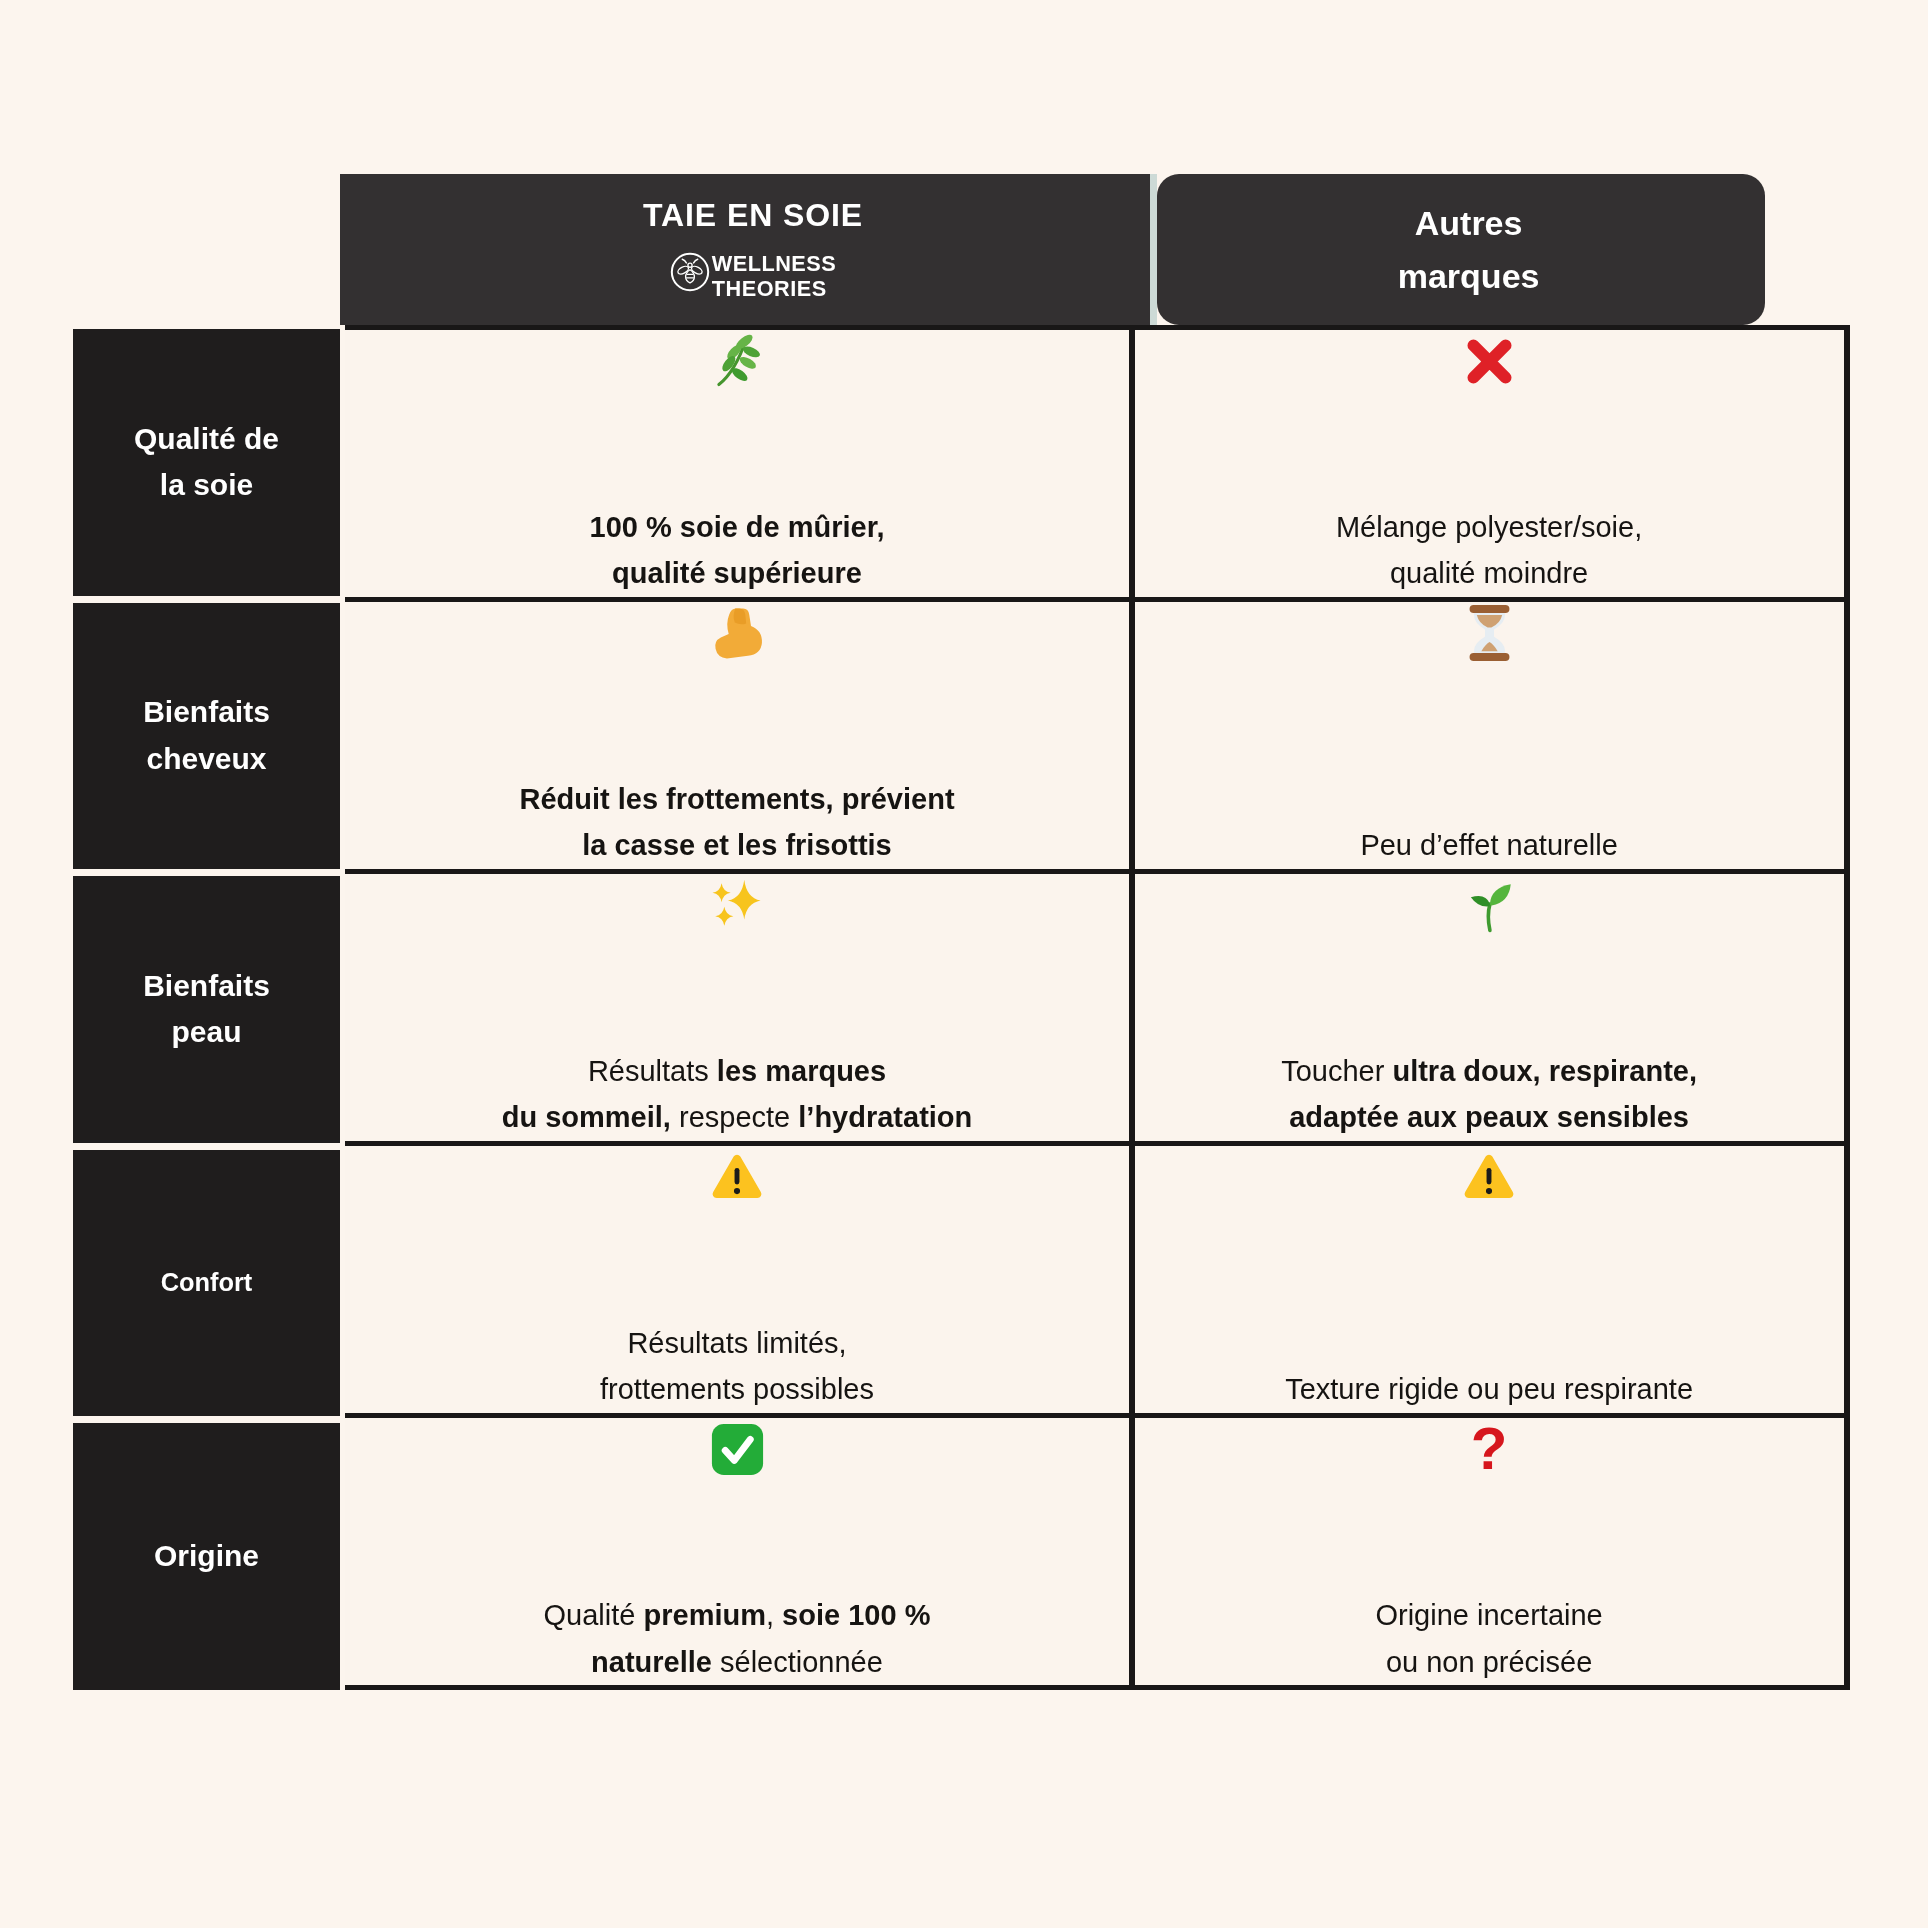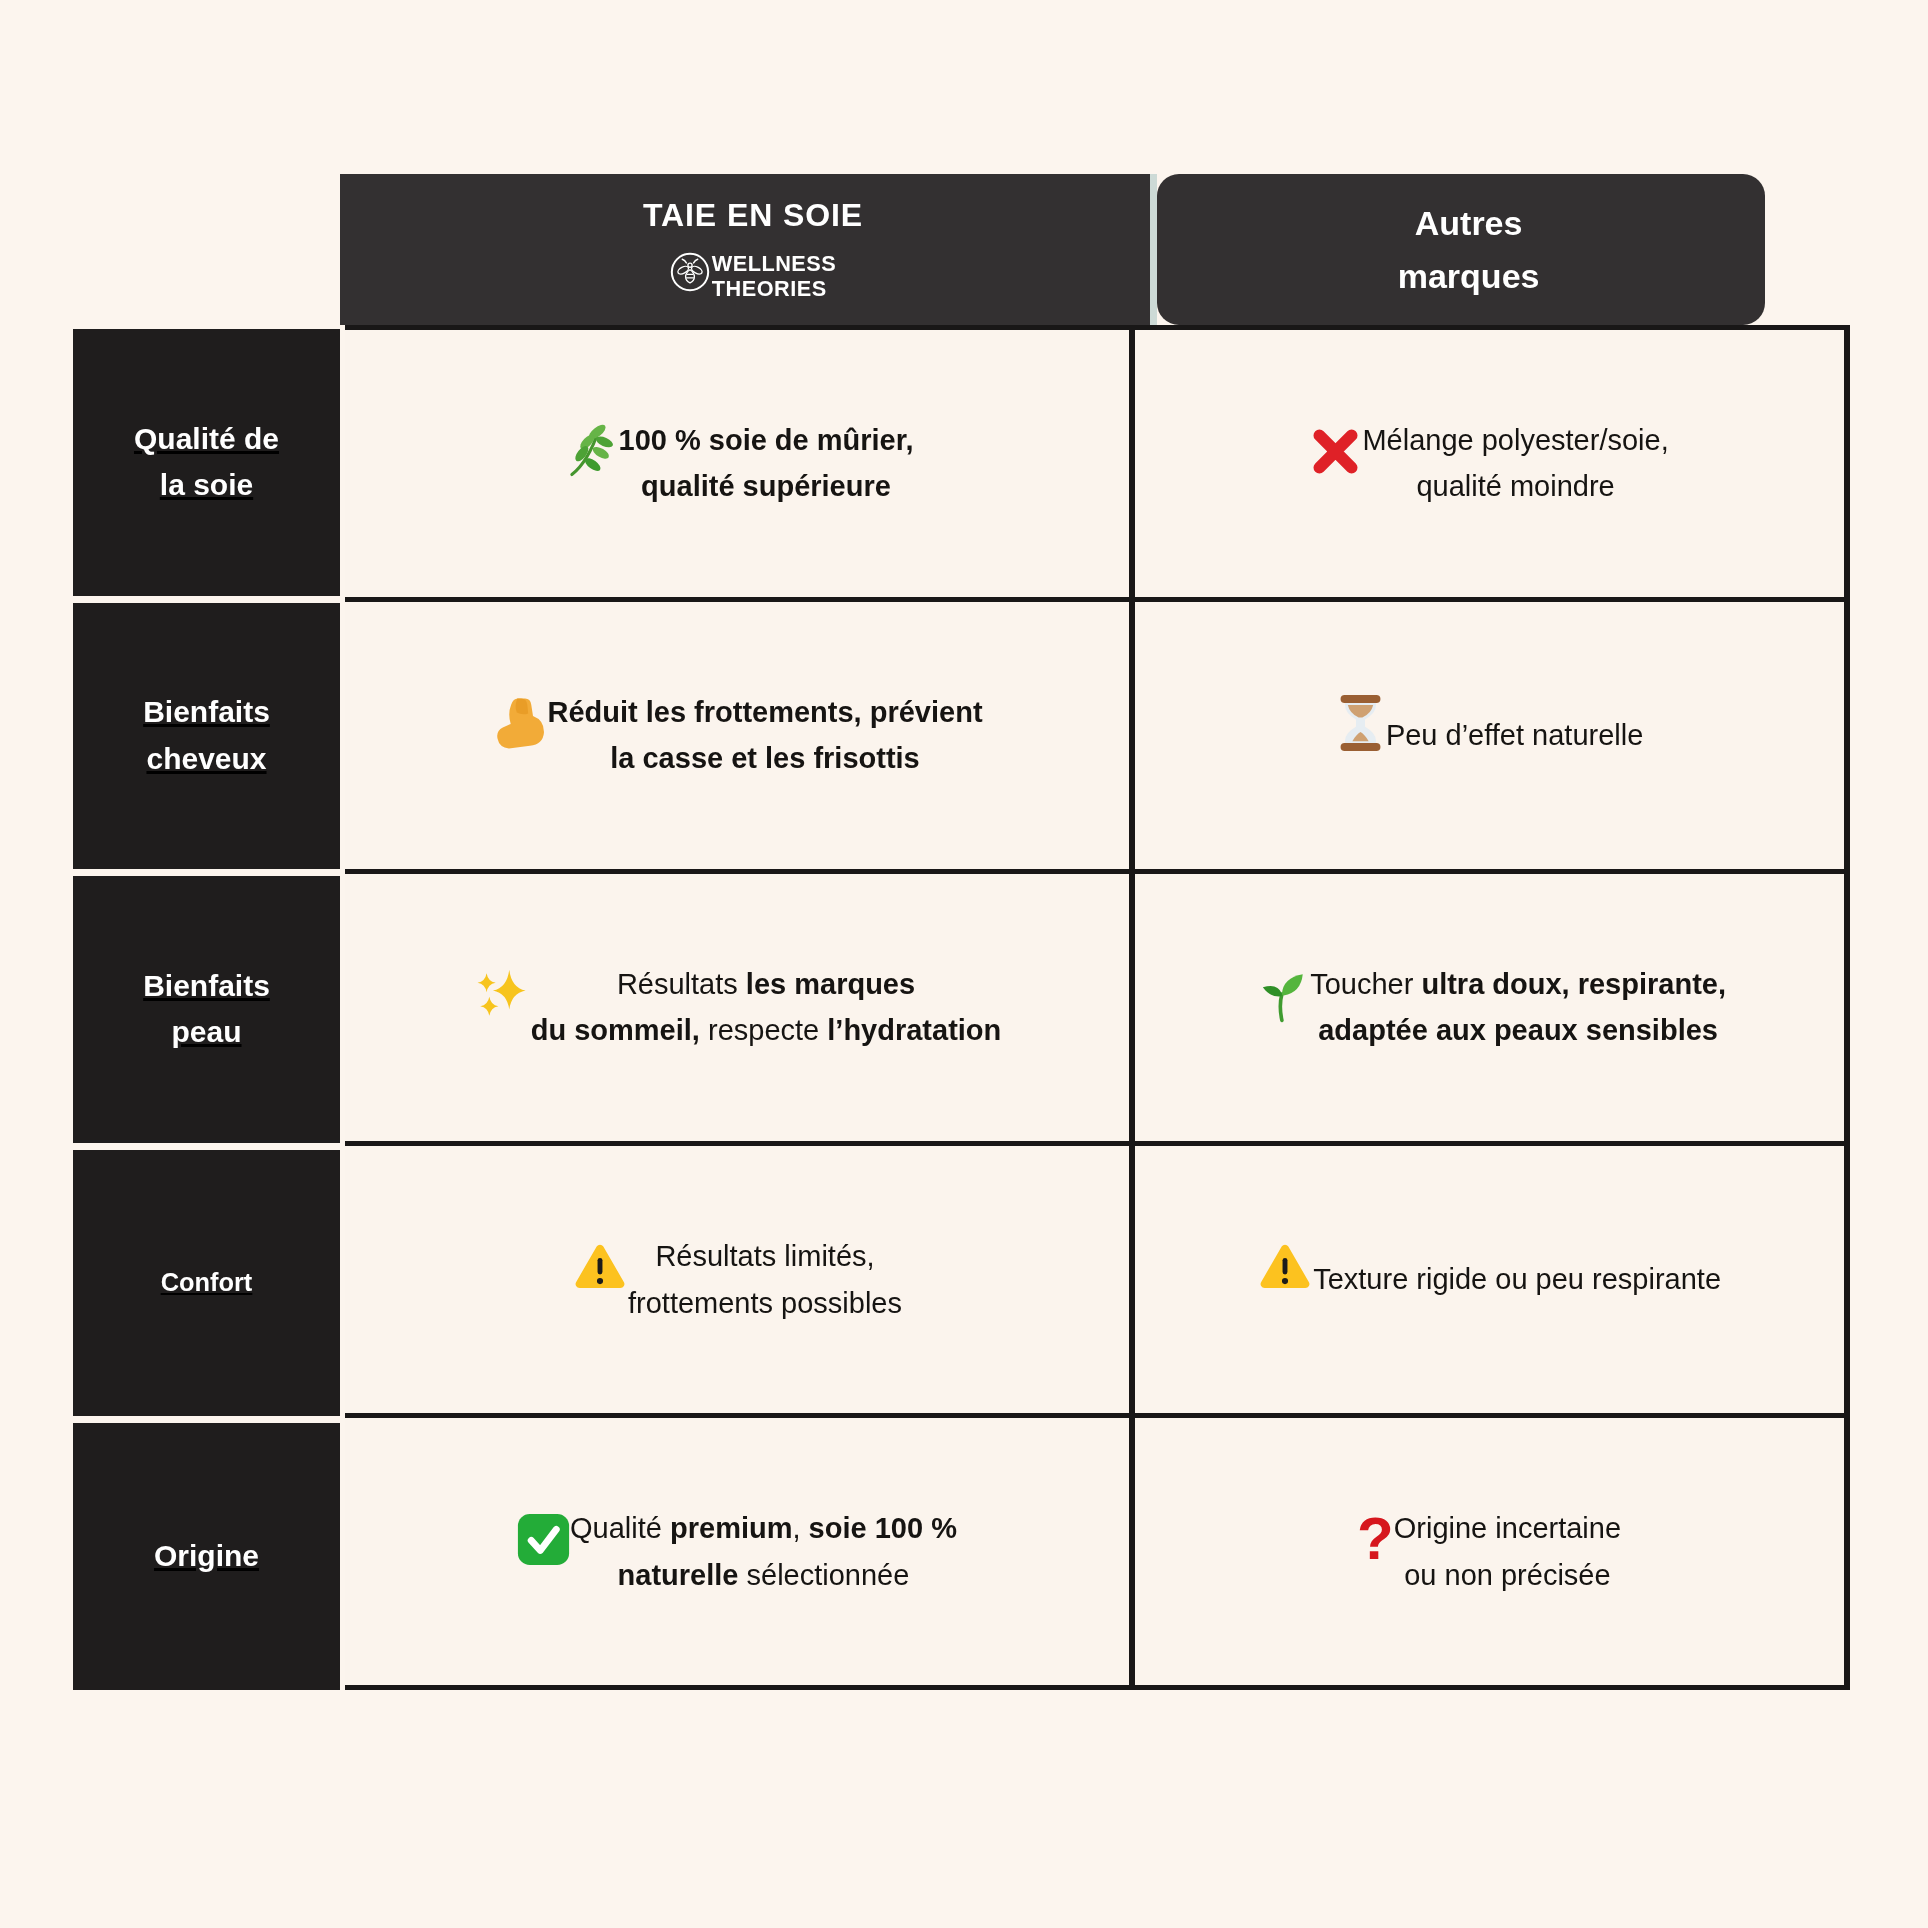--- a/index.html
+++ b/index.html
@@ -23,39 +23,39 @@
   .hdivider{width:6.6px;background:#cddad6;}
   .hcell.other{width:592px;border-radius:22px;}
   .brand-title{font-size:32px;font-weight:700;letter-spacing:0.9px;line-height:1.1;}
   .brand-logo{display:flex;align-items:flex-start;gap:2px;margin-top:19px;}
   .logo-text{display:flex;flex-direction:column;align-items:flex-start;font-size:21.7px;font-weight:700;line-height:1.12;letter-spacing:0.5px;}
   .other-title{font-size:34px;font-weight:700;line-height:1.55;white-space:pre-line;}
 
   
   .labels{
     position:absolute;left:0;top:155px;width:267px;height:1361px;
-    display:grid;grid-template-rows:repeat(5,1fr);row-gap:6.6px;text-decoration:underline;
+    display:grid;grid-template-rows:repeat(5,1fr);row-gap:6.6px;
   }
   .label-block{
     background:#1f1d1d;color:#ffffff;
     display:flex;align-items:center;justify-content:center;
     text-align:center;font-size:30px;font-weight:700;line-height:1.55;white-space:pre-line;
   }
   .labels > div:nth-child(4){font-size:25.4px;}
 
   
   .content{
     position:absolute;left:272px;top:151px;width:1505px;height:1365px;
     box-sizing:border-box;background:#191717;
     border:5.6px solid #191717;border-left:none;
     display:grid;grid-template-columns:784px 709px;grid-template-rows:repeat(5,1fr);gap:5.6px;
   }
   .cell{
     background:#fbf4ed;
-    display:flex;flex-direction:row;align-items:center;justify-content:center;
+    display:flex;flex-direction:column;align-items:center;justify-content:space-between;
     text-align:center;padding:0 32px;
   }
   .icon-slot{height:62px;display:flex;align-items:center;justify-content:center;margin-bottom:24.5px;}
   .cell-text{font-size:29px;line-height:1.6;color:#161412;white-space:pre-line;font-weight:400;}
   .cell-text b{font-weight:700;}
   .qmark{font-size:60px;line-height:1;font-weight:800;color:#d6161d;}
 </style>
 </head>
 <body>
 

